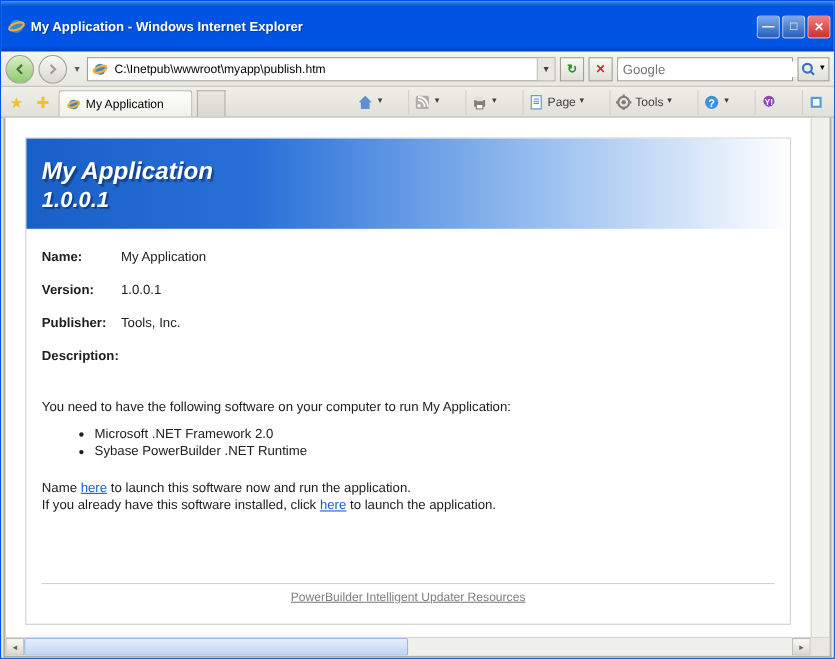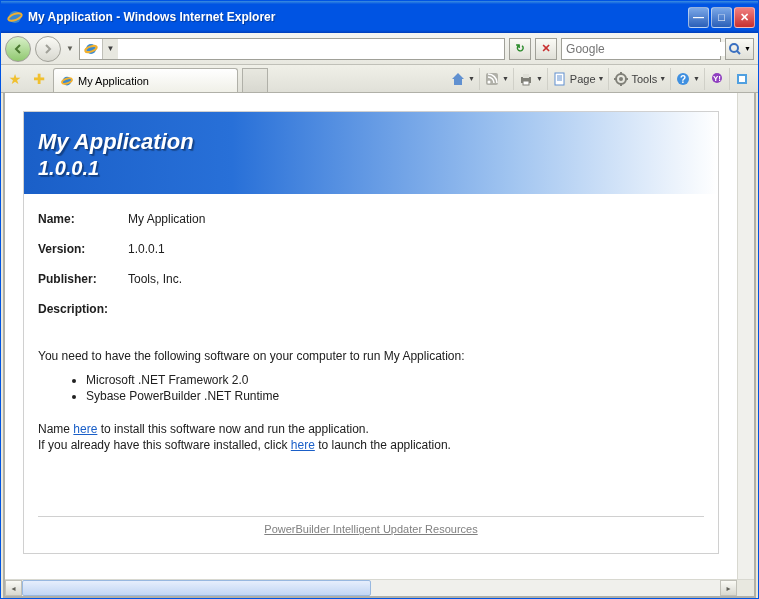--- a/index.html
+++ b/index.html
@@ -1,20 +1,20 @@
 <!DOCTYPE html>
 <html><head>
 <meta charset="utf-8">
 <style>
   * { box-sizing: border-box; margin: 0; padding: 0; }
   body { font-family: Tahoma, Verdana, sans-serif; font-size: 11px; background: #ece9d8; width: 759px; height: 599px; overflow: hidden; }
   
   .window { border: 1px solid #0054e3; width: 759px; height: 599px; background: #ece9d8; display: flex; flex-direction: column; }
   
-  .titlebar { height: 32px; background: linear-gradient(to bottom, #3b8de0 0%, #0054e3 10%, #0054e3 90%, #003db8 100%); display: flex; align-items: center; padding: 0 3px 0 6px; color: white; }
+  .titlebar { height: 46px; background: linear-gradient(to bottom, #3b8de0 0%, #0054e3 10%, #0054e3 90%, #003db8 100%); display: flex; align-items: center; padding: 0 3px 0 6px; color: white; }
   .titlebar .ie-icon { width: 16px; height: 16px; margin-right: 5px; }
   .titlebar .title { font-weight: bold; font-size: 12px; flex: 1; text-shadow: 1px 1px 1px rgba(0,0,0,0.3); }
   .titlebar .win-btns { display: flex; gap: 2px; }
   .titlebar .win-btn { width: 21px; height: 21px; border-radius: 3px; border: 1px solid rgba(255,255,255,0.5); display: flex; align-items: center; justify-content: center; font-weight: bold; color: white; font-size: 11px; }
   .win-btn.min, .win-btn.max { background: linear-gradient(to bottom, #7ba8e8, #2a5fb8); }
   .win-btn.close { background: linear-gradient(to bottom, #f08080, #c83030); }
   
   .nav-row { height: 32px; background: linear-gradient(to bottom, #f4f4f0, #e8e8e0); border-bottom: 1px solid #c0c0b8; display: flex; align-items: center; padding: 0 4px; gap: 4px; }
   .nav-btn { width: 26px; height: 26px; border-radius: 50%; border: 1px solid #a0a098; background: linear-gradient(to bottom, #fafaf5, #d8d8d0); display: flex; align-items: center; justify-content: center; color: #808078; font-size: 14px; }
   .nav-btn.back { background: linear-gradient(to bottom, #d8f0c8, #90c870); color: #4a7830; }
@@ -25,37 +25,37 @@
   .addr-drop { width: 16px; background: #e8e8e0; border-left: 1px solid #c0c0b8; display: flex; align-items:center; justify-content:center; font-size: 8px; color: #404040; height:100%; }
   .tool-btn { min-width: 22px; height: 22px; border: 1px solid #a0a098; background: linear-gradient(to bottom, #fafaf5, #e0e0d8); display: flex; align-items: center; justify-content: center; padding: 0 2px; }
   .search-wrap { width: 160px; border: 1px solid #a0a098; background: white; height: 22px; display: flex; align-items: center; }
   .search-input { border: none; outline: none; flex: 1; font-size: 12px; color: #808080; padding: 0 4px; }
   
   .tab-row { height: 28px; background: linear-gradient(to bottom, #f0f0e8, #e0e0d8); border-bottom: 1px solid #b0b0a8; display: flex; align-items: center; padding: 0 4px; gap: 4px; }
   .fav-star { width: 20px; height: 20px; display: flex; align-items: center; justify-content: center; color: #f0c030; font-size: 14px; }
   .add-fav { width: 20px; height: 20px; display: flex; align-items: center; justify-content: center; color: #f0c030; font-size: 14px; position:relative; }
   .tab { flex: 1; max-width: 320px; height: 24px; background: linear-gradient(to bottom, #ffffff, #f0f0e8); border: 1px solid #b0b0a8; border-bottom: none; border-radius: 3px 3px 0 0; display: flex; align-items: center; padding: 0 6px; gap: 4px; margin-top: 3px; font-size: 11px; }
   .tab-blank { width: 26px; height: 24px; background: linear-gradient(to bottom, #e8e8e0, #d8d8d0); border: 1px solid #b0b0a8; border-bottom: none; margin-top:3px; }
-  .tool-strip { display: flex; align-items: center; gap: 0; }
+  .tool-strip { display: flex; align-items: center; gap: 18px; }
   .tool-item { height: 22px; padding: 0 4px; display: flex; align-items: center; gap: 2px; border-left: 1px solid #d0d0c8; font-size: 11px; color: #404040; }
   .tool-item:first-child { border-left: none; }
   .tool-item svg, .tool-item .icn { width: 16px; height: 16px; }
   .tool-item .dd { font-size: 7px; color: #404040; }
   
   .content-outer { flex: 1; background: white; border: 2px solid #b0b0a8; border-top: none; margin: 0 2px; overflow: hidden; position: relative; }
   .content-scroll { position: absolute; inset: 0 17px 17px 0; overflow: hidden; padding: 18px; }
   
   .page { border: 1px solid #d0d0d0; background: white; }
   .banner { background: linear-gradient(to right, #1a5fc8 0%, #2870d8 30%, #a0c4f0 70%, #ffffff 100%); padding: 16px 14px 14px; color: white; font-family: Verdana, sans-serif; }
   .banner h1 { font-size: 22px; font-weight: bold; font-style: italic; text-shadow: 1px 1px 0 #104088, 2px 2px 1px rgba(0,0,0,0.3); line-height: 1.3; }
   .banner h2 { font-size: 20px; font-weight: bold; font-style: italic; text-shadow: 1px 1px 0 #104088, 2px 2px 1px rgba(0,0,0,0.3); }
   
   .meta { padding: 18px 14px 6px; font-family: Verdana, sans-serif; font-size: 12px; color: #202020; }
   .meta-row { display: flex; margin-bottom: 16px; }
-  .meta-label { width: 90px; font-weight: bold; }
+  .meta-label { width: 72px; font-weight: bold; }
   .desc-head { font-weight: bold; margin-bottom: 33px; }
   .req-text { margin-bottom: 10px; }
   .req-list { margin: 0 0 18px 48px; }
   .req-list li { margin-bottom: 2px; }
   .install-text { line-height: 1.4; }
   .install-text a { color: #1a5fc8; text-decoration: underline; }
   
   .footer-line { border-top: 1px solid #d0d0d0; margin: 56px 14px 12px; text-align: center; padding: 6px 0; }
   .footer-line a { color: #808080; text-decoration: underline; font-size: 11px; }
   
@@ -97,20 +97,21 @@
         <svg width="14" height="14" viewBox="0 0 14 14">
           <path d="M5 3 L9 7 L5 11" fill="none" stroke="#a0a098" stroke-width="2"></path>
         </svg>
       </div>
     <span class="drop-arrow">▼</span>
     <div class="addr-wrap">
       <svg class="addr-icon" viewBox="0 0 16 16">
           <circle cx="8" cy="8" r="5" class="ie-e"></circle>
           <ellipse cx="8" cy="8" rx="6" ry="2.5" class="ie-ring" transform="rotate(-20 8 8)"></ellipse>
         </svg>
+      <input class="addr-input" value="C:\Inetpub\wwwroot\myapp\publish.htm" style="">
       <div class="addr-drop">▼</div>
     </div>
     <div class="tool-btn" style="color:#2a8a2a;font-weight:bold">↻</div>
     <div class="tool-btn" style="color:#c83030;font-weight:bold">✕</div>
     <div class="search-wrap">
       <input class="search-input" placeholder="Google" style="">
     </div>
     <div class="tool-btn">
         <svg width="14" height="14" viewBox="0 0 14 14">
           <circle cx="6" cy="6" r="4" fill="none" stroke="#3a70c0" stroke-width="2"></circle>
@@ -222,21 +223,21 @@
               <span class="meta-label">Publisher:</span>
               <span>Tools, Inc.</span>
             </div>
           <div class="desc-head">Description:</div>
           <div class="req-text">You need to have the following software on your computer to run My Application:</div>
           <ul class="req-list">
             <li>Microsoft .NET Framework 2.0</li>
             <li>Sybase PowerBuilder .NET Runtime</li>
           </ul>
           <div class="install-text">
-            <span>Name </span><a href="#">here</a><span> to install this software now and run the application.</span><br>
+            <span>Name </span><a href="#">here</a><span> to launch this software now and run the application.</span><br>
             <span>If you already have this software installed, click </span><a href="#">here</a><span> to launch the application.</span>
           </div>
         </div>
         <div class="footer-line">
           <a href="#">PowerBuilder Intelligent Updater Resources</a>
         </div>
       </div>
     </div>
     <div class="scroll-v"></div>
     <div class="scroll-h">

